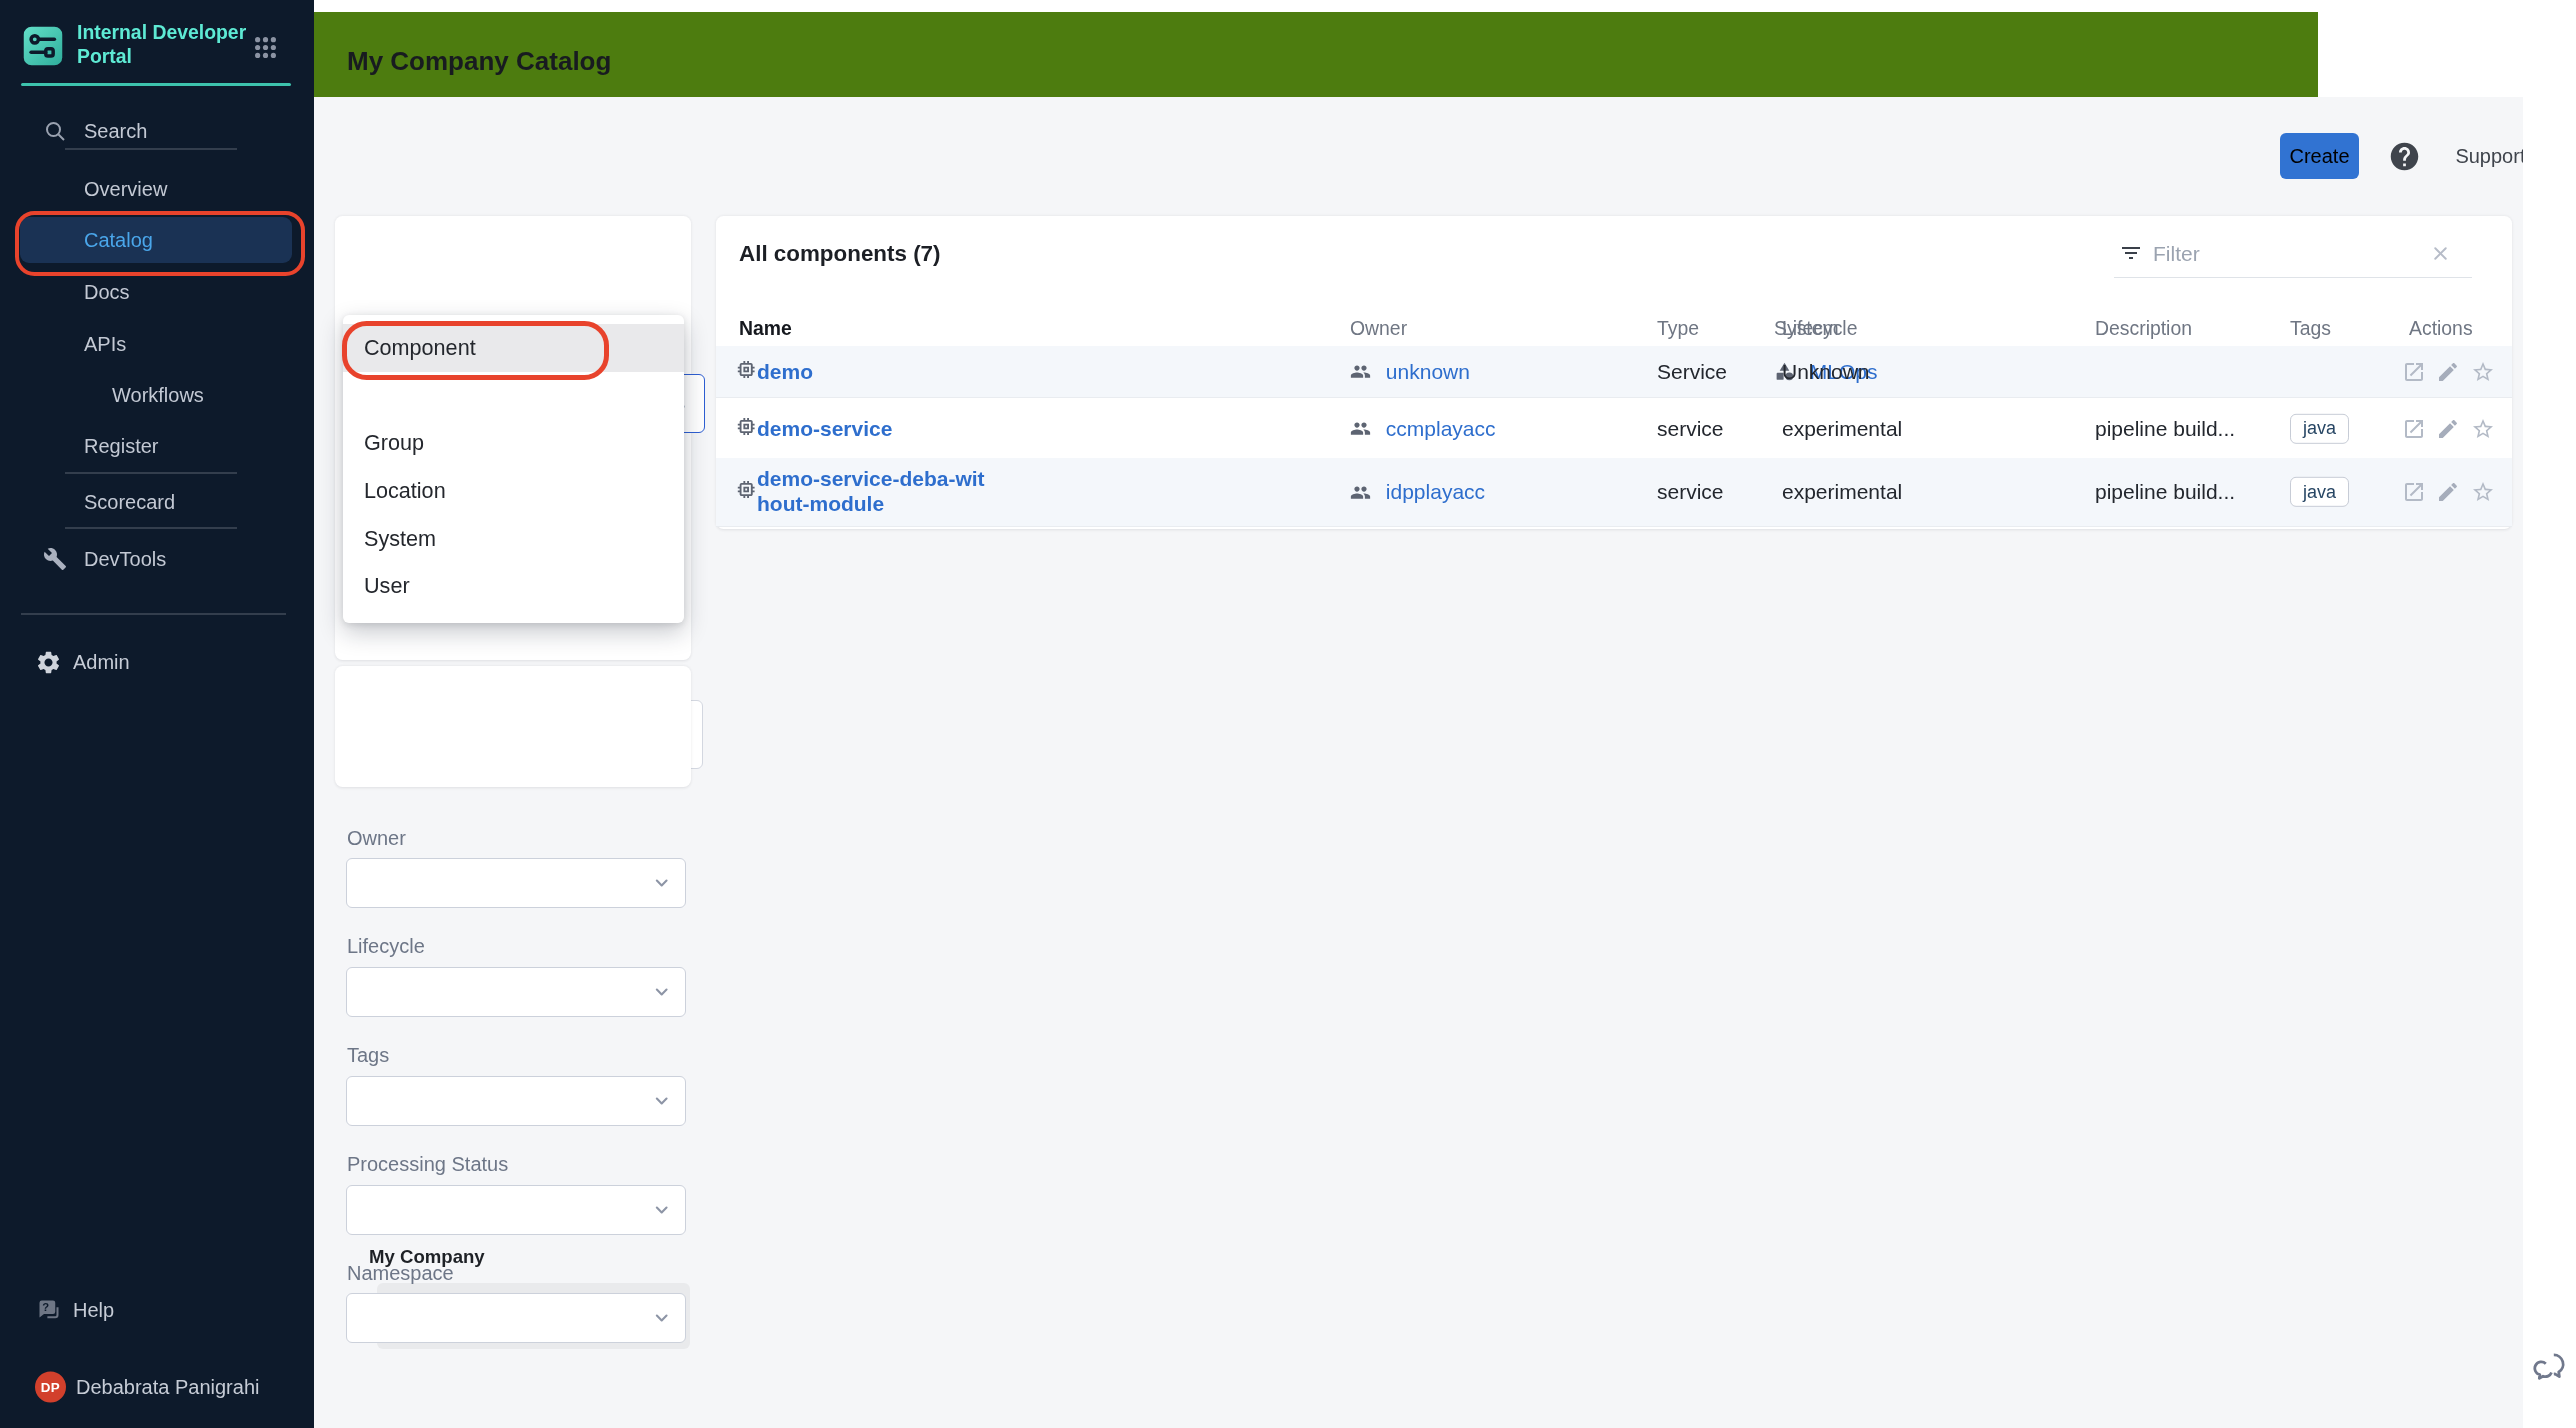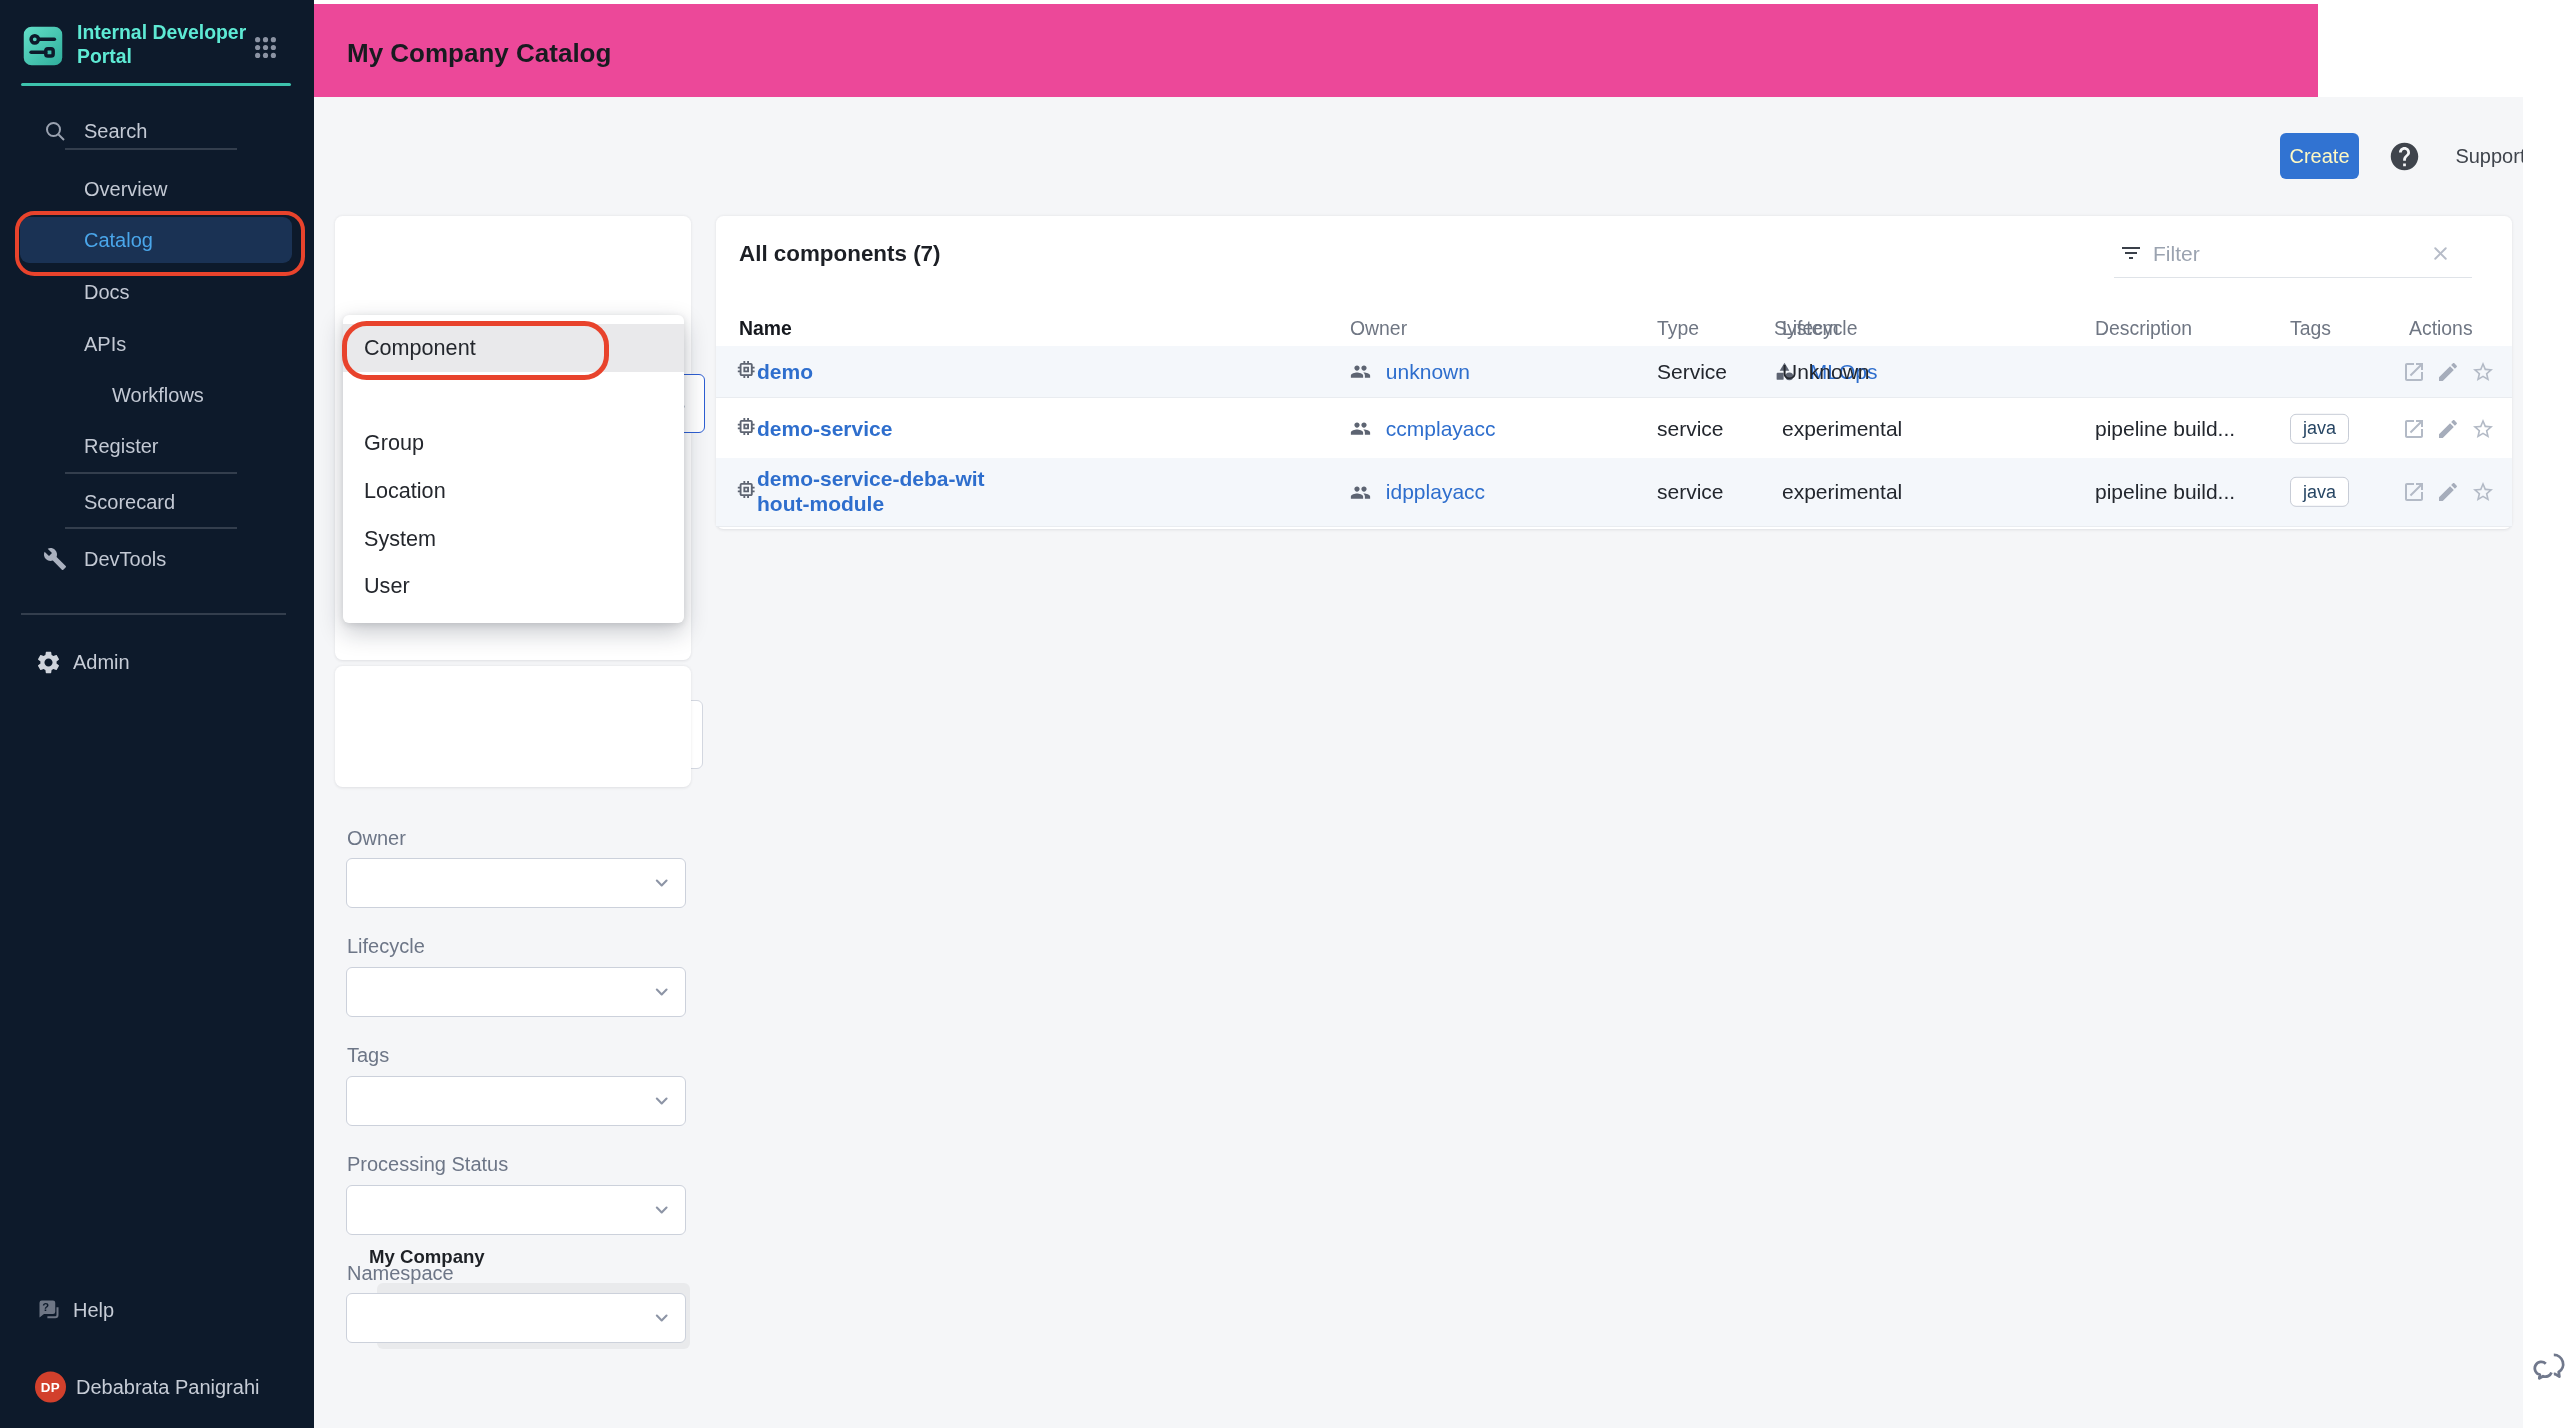--- a/index.html
+++ b/index.html
@@ -15,27 +15,27 @@
   .nav-item .nicon{position:absolute;left:43px;width:24px;height:24px;}
   .nav-pill{position:absolute;left:20px;top:217px;width:272px;height:46px;background:#1a3254;border-radius:9px;}
   .nav-pill .lbl{position:absolute;left:64px;top:50%;transform:translateY(-50%);color:#4aa6ea;font-size:20px;}
   .sdivider{position:absolute;height:1.5px;background:rgba(255,255,255,0.16);}
   .foot-item{position:absolute;left:0;width:314px;height:42px;display:flex;align-items:center;color:#c6ccd6;font-size:20px;}
   .foot-item .ficon{position:absolute;left:35px;width:27px;height:27px;}
   .foot-item .lbl{position:absolute;left:73px;}
   .avatar{position:absolute;left:35px;top:50%;transform:translateY(-50%);width:31px;height:31px;border-radius:50%;background:#d2402c;color:#fff;font-size:13.4px;font-weight:700;display:flex;align-items:center;justify-content:center;letter-spacing:0.4px;}
   .user-name{position:absolute;left:76px;color:#c6ccd6;font-size:20px;}
   
-  .main-header{position:absolute;left:314px;top:4px;width:2004px;height:97px;background:#ec4899;}
+  .main-header{position:absolute;left:314px;top:12px;width:2004px;height:97px;background:#4d7c0f;}
   .page-title{position:absolute;left:33px;top:50%;transform:translateY(-50%);font-size:26px;font-weight:700;color:#181b20;}
   
   .content{position:absolute;left:314px;top:97px;width:2209px;height:1331px;background:#f5f6f8;}
   .right-strip{position:absolute;left:2523px;top:97px;width:53px;height:1331px;background:#fff;}
   .chat-fab{position:absolute;left:10.4px;top:1251px;width:37px;height:37px;}
-  .create-btn{position:absolute;left:1966px;top:36px;width:79px;height:46px;background:#3173d2;border-radius:6px;color:#fef9c3;font-size:20px;display:flex;align-items:center;justify-content:center;}
+  .create-btn{position:absolute;left:1966px;top:36px;width:79px;height:46px;background:#3173d2;border-radius:6px;color:#000000;font-size:20px;display:flex;align-items:center;justify-content:center;}
   .support{position:absolute;left:2074px;top:39px;height:40px;display:flex;align-items:center;gap:24px;}
   .support .qicon{width:33px;height:33px;margin-right:10.4px;}
   .support .lbl{color:#3f444c;font-size:20px;font-weight:500;}
   .card{position:absolute;background:#fff;border-radius:7.5px;box-shadow:0 0.7px 3px rgba(25,30,40,.10);}
   
   .kind-card{left:21px;top:119px;width:356px;height:444px;}
   .kind-label{position:absolute;left:34px;top:121px;font-size:18.6px;font-weight:700;color:#22252b;}
   .kind-input{position:absolute;left:31px;top:158px;width:337px;height:57px;background:#fff;border:1.5px solid #2e5fd3;border-radius:6px;}
   .kind-input .val{position:absolute;left:18px;top:50%;transform:translateY(-50%);font-size:21.6px;color:#333845;}
   .kind-input .chev{position:absolute;right:15px;top:50%;transform:translateY(-50%);width:21px;height:21px;}

